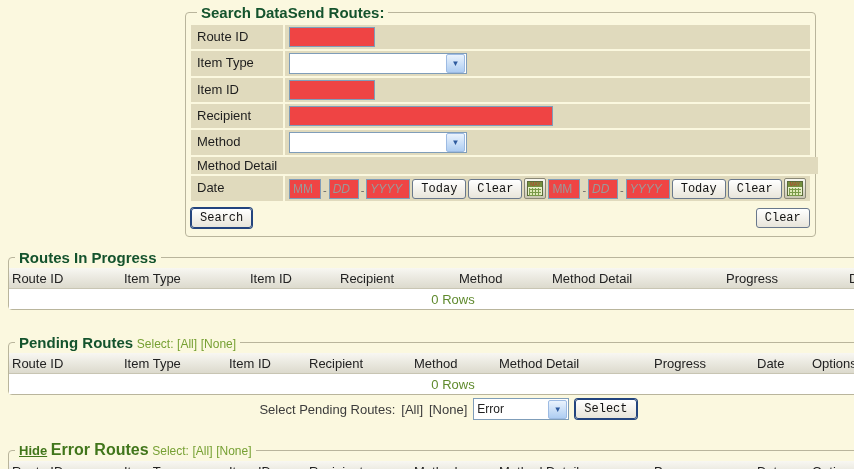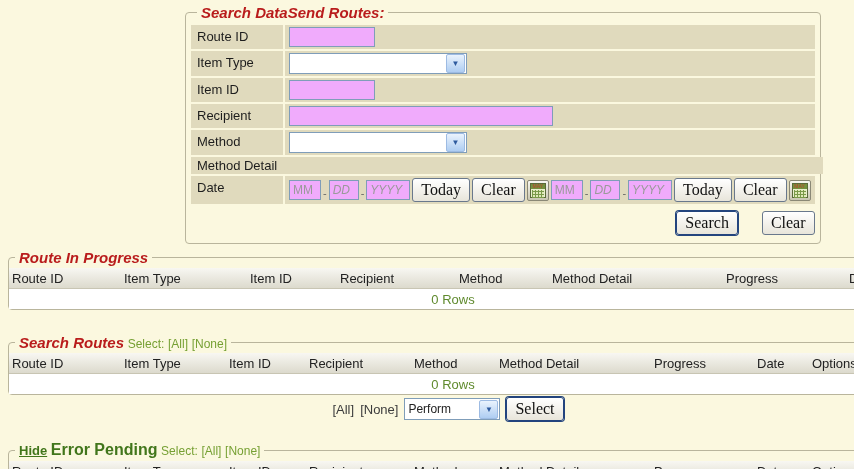--- a/index.html
+++ b/index.html
@@ -4,73 +4,73 @@
 <style>
   html,body{margin:0;padding:0;}
   body{
     width:854px;height:469px;overflow:hidden;position:relative;
     background:#FBF8DF;
     font-family:"Liberation Sans",sans-serif;
     font-size:13px;color:#1d1d1d;
   }
   fieldset{border:1px solid #b9b59c;border-radius:4px;margin:0;padding:0;}
   legend{padding:0 4px;margin-left:6px;white-space:nowrap;}
-  .title-green{color:#b91c1c;font-weight:bold;font-size:15px;font-style:italic;}
+  .title-green{color:#14532d;font-weight:bold;font-size:15px;}
   .glink{color:#76A033;font-size:12px;text-decoration:none;cursor:pointer;}
   .gsmall{color:#76A033;font-size:12px;}
 
   
   .search-fs{position:absolute;left:185px;top:4px;width:518px;padding:2px 5px 6px 5px;box-sizing:border-box;}
   .form-row{display:flex;gap:2px;margin-top:2px;}
   .cell{background:#E0DABD;}
   .label-cell{flex:none;width:84px;padding:4px 2px 4px 6px;}
   .value-cell{flex:1;display:flex;align-items:center;gap:3px;padding:2px 4px;}
   .row-short .label-cell{padding-top:1px;padding-bottom:1px;}
   input.txt{
-    border:1px solid #7F9DB9;background:#f0abfc;height:16px;padding:1px 3px;
+    border:1px solid #7F9DB9;background:#ef4444;height:16px;padding:1px 3px;
     font-family:"Liberation Sans",sans-serif;font-size:12px;color:#222;
   }
   input.txt::placeholder{color:#9a9a9a;}
   .w-id{width:78px;}
   .w-recipient{width:256px;}
   .xselect{
     box-sizing:border-box;border:1px solid #7F9DB9;background:#fff;height:21px;
     display:flex;align-items:center;justify-content:space-between;padding-left:3px;
     font-size:12px;color:#222;cursor:default;
   }
   .w-select{width:178px;}
   .xarrow{
     flex:none;width:17px;height:17px;margin:1px;border:1px solid #9dbbe3;border-radius:2px;
     background:linear-gradient(#eaf3fd,#aecdf2);
     color:#2d5a9e;font-size:8px;line-height:17px;text-align:center;
   }
   .sep{color:#666;font-size:11px;align-self:flex-end;padding-bottom:3px;}
   .d-mm{width:24px;}.d-dd{width:22px;font-style:italic;}.d-yyyy{width:36px;font-style:italic;}
   .btn{
-    font-family:Liberation Serif, serif;font-size:16px;color:#111;
+    font-family:Liberation Mono, monospace;font-size:12px;color:#111;
     border:1px solid #69788c;border-radius:3px;
     background:linear-gradient(#ffffff,#e8e5da);
     padding:2px 8px;cursor:pointer;
   }
   .btn-default{
     border:1px solid #23447e;box-shadow:0 0 0 1px #23447e;
   }
   .cal-btn{
     flex:none;width:22px;height:21px;box-sizing:border-box;border:1px solid #8a8876;border-radius:2px;
     background:linear-gradient(#f7f7f1,#c9c6b2);padding:1px;cursor:pointer;
   }
   .cal-inner{width:16px;height:15px;margin:0 auto;border:1px solid #5a6a3a;background:#e9f0cd;box-sizing:border-box;}
   .cal-top{height:5px;background:#74913f;color:#c03a2b;font-size:5px;line-height:5px;text-align:center;overflow:hidden;}
   .cal-grid{
     height:8px;margin:1px;
     background-color:#dfe9b8;
     background-image:repeating-linear-gradient(90deg,#7a9a4a 0 1px,transparent 1px 3px),
                      repeating-linear-gradient(0deg,#7a9a4a 0 1px,transparent 1px 3px);
   }
-  .form-actions{display:flex;justify-content:flex-end;gap:24px;padding:7px 0 2px 0;}
+  .form-actions{display:flex;justify-content:space-between;gap:12px;padding:7px 0 2px 0;}
 
   
   .section-fs{position:absolute;left:8px;width:890px;box-sizing:border-box;padding:0 0 0 0;}
   .fs-ip{top:249px;}
   .fs-pending{top:334px;}
   .fs-error{top:441px;}
   .thead{
     display:flex;align-items:center;height:20px;margin-top:2px;
     background:linear-gradient(#f8f7f2,#dcdacd);
     border-bottom:1px solid #c8c5b3;
@@ -194,70 +194,71 @@
   </div>
 
   <div class="form-actions">
     <button class="btn btn-default">Search</button>
     <button class="btn">Clear</button>
   </div>
 </fieldset>
 
 <fieldset class="section-fs fs-ip">
   <legend>
-    <span class="title-green">Route In Progress</span>
+    <span class="title-green">Routes In Progress</span>
   </legend>
   <div class="thead tbl-ip">
     <div class="th">Route ID</div>
     <div class="th">Item Type</div>
     <div class="th">Item ID</div>
     <div class="th">Recipient</div>
     <div class="th">Method</div>
     <div class="th">Method Detail</div>
     <div class="th">Progress</div>
     <div class="th">Date</div>
   </div>
   <div class="empty-row">0 Rows</div>
 </fieldset>
 
 <fieldset class="section-fs fs-pending">
   <legend>
-    <span class="title-green">Search Routes</span>
+    <span class="title-green">Pending Routes</span>
     <span class="gsmall">Select:</span>
     <a class="glink">[All]</a>
     <a class="glink">[None]</a>
   </legend>
   <div class="thead tbl-p">
     <div class="th">Route ID</div>
     <div class="th">Item Type</div>
     <div class="th">Item ID</div>
     <div class="th">Recipient</div>
     <div class="th">Method</div>
     <div class="th">Method Detail</div>
     <div class="th">Progress</div>
     <div class="th">Date</div>
     <div class="th">Options</div>
   </div>
   <div class="empty-row">0 Rows</div>
 </fieldset>
 
 <div class="pending-actions">
+  <span>Select Pending Routes:</span>
   <a class="dlink">[All]</a>
   <a class="dlink">[None]</a>
   <div class="xselect action-select">
-    <span>Perform</span>
+    <span>Error</span>
     <span class="xarrow">▼</span>
   </div>
   <button class="btn btn-default">Select</button>
 </div>
 
 <fieldset class="section-fs fs-error">
   <legend>
     <a class="hide-link">Hide</a>
-    <span class="err-title">Error Pending</span>
+    <span class="err-title">Error Routes</span>
     <span class="gsmall">Select:</span>
     <a class="glink">[All]</a>
     <a class="glink">[None]</a>
   </legend>
   <div class="thead tbl-p">
     <div class="th">Route ID</div>
     <div class="th">Item Type</div>
     <div class="th">Item ID</div>
     <div class="th">Recipient</div>
     <div class="th">Method</div>

